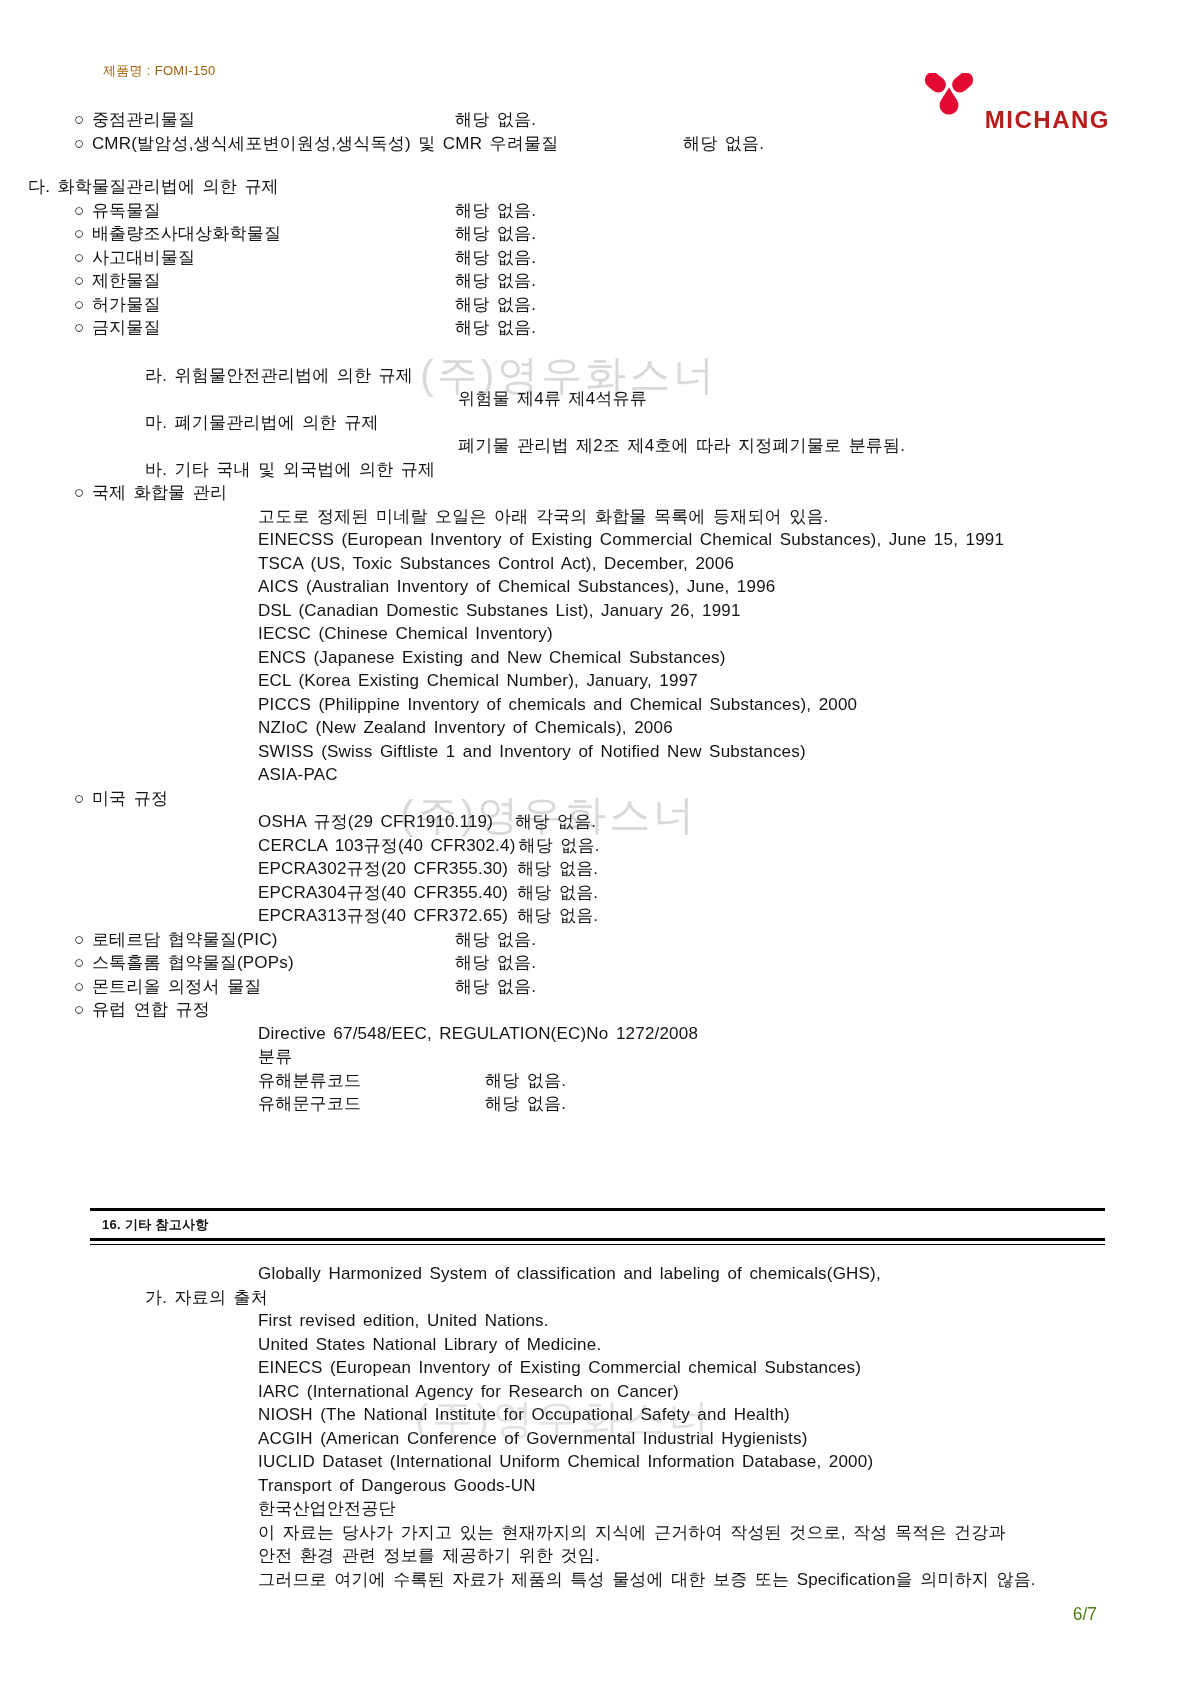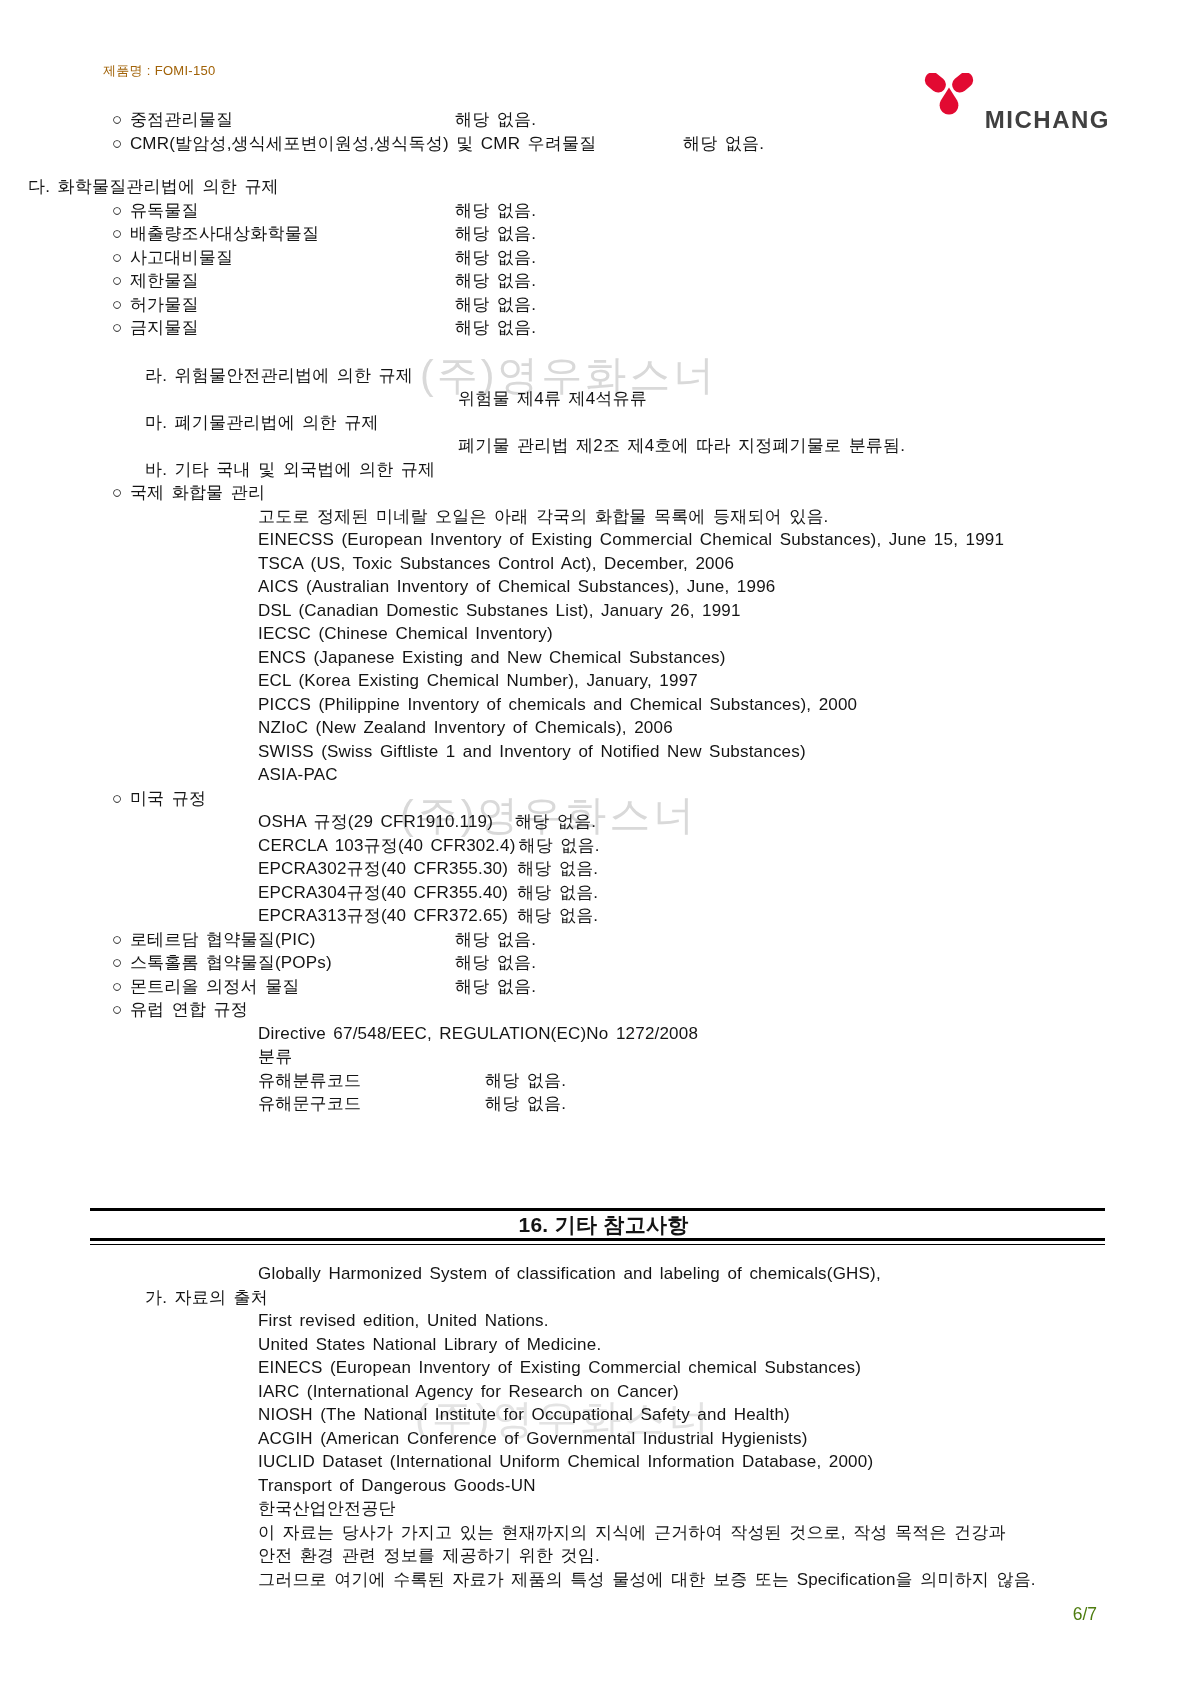--- a/index.html
+++ b/index.html
@@ -4,39 +4,39 @@
 <style>
   html,body{margin:0;padding:0;}
   body{
     width:1200px;height:1696px;background:#ffffff;position:relative;
     font-family:"Liberation Sans","DejaVu Sans",sans-serif;color:#141414;
     overflow:hidden;
   }
   
   .hdr-product{position:absolute;left:103px;top:62px;font-size:13px;color:#a16207;letter-spacing:0.3px;z-index:2;}
   .logo{position:absolute;top:58px;right:90px;display:flex;align-items:center;gap:11px;z-index:2;}
-  .logo-text{font-size:24px;font-weight:bold;color:#404040;letter-spacing:1.5px;margin-top:48px;}
+  .logo-text{font-size:24px;font-weight:bold;color:#b91c1c;letter-spacing:1.5px;margin-top:48px;}
   
   .watermark{position:absolute;font-size:41px;color:#d9d9d9;letter-spacing:3px;white-space:nowrap;z-index:0;}
   .wm-1{left:420px;top:348px;}
   .wm-2{left:400px;top:788px;}
   .wm-3{left:415px;top:1392px;color:#e3e3e3;}
   
   .content{position:relative;z-index:1;padding-top:108px;}
   .row{position:relative;height:23.5px;line-height:23.5px;font-size:17px;letter-spacing:0.2px;word-spacing:2.5px;white-space:nowrap;}
   .ind1{padding-left:145px;}
-  .ind2{padding-left:112px;}
+  .ind2{padding-left:74px;}
   .ind3{padding-left:228px;margin-left:30px;}
   .ind0{padding-left:16px;}
   .val-abs{position:absolute;top:0;}
   .val-inline{display:inline-block;}
   
   .section-bar{margin:92px 95px 0 90px;position:relative;z-index:1;}
   .rule-top{height:3.5px;background:#000;}
-  .section-heading{font-weight:bold;font-size:21px;line-height:24px;padding:2px 0 1px 12px;letter-spacing:0.3px;text-align:center;}
+  .section-heading{font-weight:bold;font-size:13px;line-height:24px;padding:2px 0 1px 12px;letter-spacing:0.3px;}
   .rule-mid{height:3px;background:#000;}
   .rule-bot{height:1.5px;background:#000;margin-top:2.5px;}
   .refs{position:relative;z-index:1;margin-top:17px;}
   
   .page-num{position:absolute;right:103px;top:1604px;font-size:17.5px;color:#4d7c0f;z-index:2;}
 </style>
 </head>
 <body>
 
 <div class="hdr-product">제품명 : FOMI-150</div>
@@ -86,21 +86,21 @@
     <div class="row ind3"><span>IECSC (Chinese Chemical Inventory)</span></div>
     <div class="row ind3"><span>ENCS (Japanese Existing and New Chemical Substances)</span></div>
     <div class="row ind3"><span>ECL (Korea Existing Chemical Number), January, 1997</span></div>
     <div class="row ind3"><span>PICCS (Philippine Inventory of chemicals and Chemical Substances), 2000</span></div>
     <div class="row ind3"><span>NZIoC (New Zealand Inventory of Chemicals), 2006</span></div>
     <div class="row ind3"><span>SWISS (Swiss Giftliste 1 and Inventory of Notified New Substances)</span></div>
     <div class="row ind3"><span>ASIA-PAC</span></div>
     <div class="row ind2"><span>○ 미국 규정</span></div>
     <div class="row ind3"><span>OSHA 규정(29 CFR1910.119)</span><span class="val-inline" style="margin-left: 22px;">해당 없음.</span></div>
     <div class="row ind3"><span>CERCLA 103규정(40 CFR302.4)</span><span class="val-inline" style="margin-left: 3px;">해당 없음.</span></div>
-    <div class="row ind3"><span>EPCRA302규정(40 CFR355.30)</span><span class="val-inline" style="margin-left: 9px;">해당 없음.</span></div>
+    <div class="row ind3"><span>EPCRA302규정(20 CFR355.30)</span><span class="val-inline" style="margin-left: 9px;">해당 없음.</span></div>
     <div class="row ind3"><span>EPCRA304규정(40 CFR355.40)</span><span class="val-inline" style="margin-left: 9px;">해당 없음.</span></div>
     <div class="row ind3"><span>EPCRA313규정(40 CFR372.65)</span><span class="val-inline" style="margin-left: 9px;">해당 없음.</span></div>
     <div class="row ind2"><span>○ 로테르담 협약물질(PIC)</span><span class="val-abs" style="left: 455px;">해당 없음.</span></div>
     <div class="row ind2"><span>○ 스톡홀롬 협약물질(POPs)</span><span class="val-abs" style="left: 455px;">해당 없음.</span></div>
     <div class="row ind2"><span>○ 몬트리올 의정서 물질</span><span class="val-abs" style="left: 455px;">해당 없음.</span></div>
     <div class="row ind2"><span>○ 유럽 연합 규정</span></div>
     <div class="row ind3"><span>Directive 67/548/EEC, REGULATION(EC)No 1272/2008</span></div>
     <div class="row ind3"><span>분류</span></div>
     <div class="row ind3"><span>유해분류코드</span><span class="val-abs" style="left: 455px;">해당 없음.</span></div>
     <div class="row ind3"><span>유해문구코드</span><span class="val-abs" style="left: 455px;">해당 없음.</span></div>

